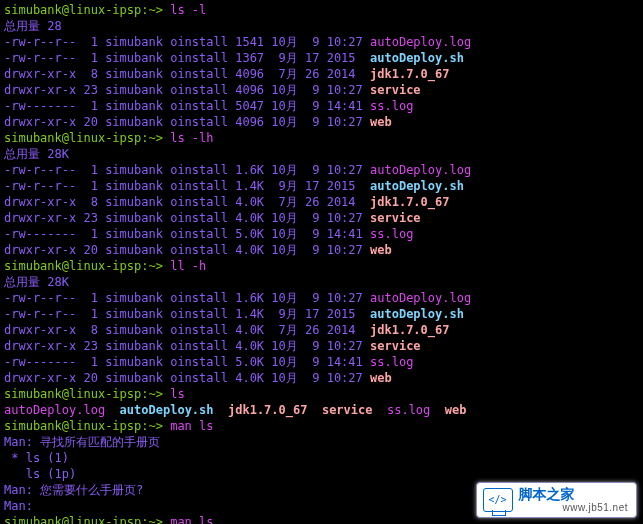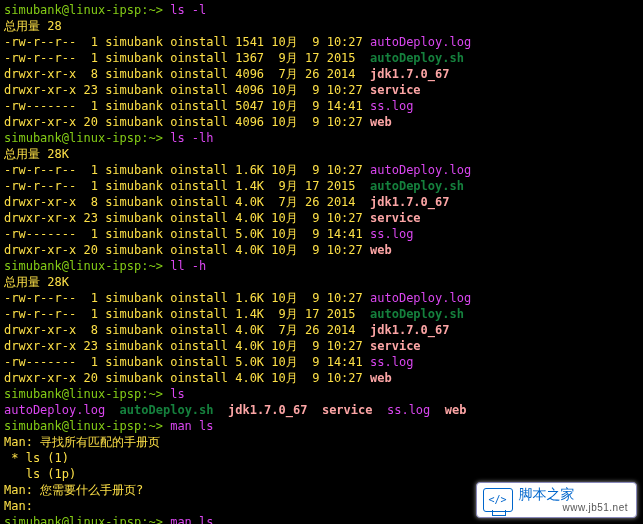--- a/index.html
+++ b/index.html
@@ -14,24 +14,24 @@
     height: 524px;
     overflow: hidden;
     position: relative;
   }
   .term {
     padding: 2px 4px;
     white-space: pre;
   }
   .line { white-space: pre; }
   .prompt { color: #84cc16; }
-  .green { color: #15803d; font-weight: bold; }
+  .green { color: #7dd3fc; font-weight: bold; }
   .cyan  { color: #fca5a5; font-weight: bold; }
   .white { color: #d946ef; }
-  .dim   { color: #fde047; }
+  .dim   { color: #8b5cf6; }
   .watermark {
     position: absolute;
     right: 6px;
     bottom: 6px;
     background: #fff;
     color: #0066cc;
     border: 1px solid #88b;
     border-radius: 4px;
     padding: 4px 8px 4px 6px;
     font-family: "Microsoft YaHei", sans-serif;
@@ -49,21 +49,21 @@
     display:flex; align-items:center; justify-content:center;
     font-size:10px; color:#0066cc; font-family:monospace;
   }
   .watermark .stand {
     position:absolute; bottom:-5px; left:8px; width:12px; height:5px;
     border-bottom:1.5px solid #0066cc;
     border-left:1.5px solid #0066cc;
     border-right:1.5px solid #0066cc;
   }
   .watermark .txt { display:flex; flex-direction:column; line-height:1.1; }
-  .watermark .cn { color:#0066cc; font-weight:normal; font-size:14px; }
+  .watermark .cn { color:#0066cc; font-weight:bold; font-size:14px; }
   .watermark .url { color:#555; font-size:10px; letter-spacing:0.5px;margin-left:44px;}
 </style>
 </head>
 <body>
 
 <div class="term" id="term"><div class="line"><span class="prompt">simubank@linux-ipsp:~&gt; </span><span class="white">ls -l</span></div><div class="line"><span class="dim">总用量 28</span></div><div class="line"><span class="dim">-rw-r--r--  1 simubank oinstall 1541 10月  9 10:27 </span><span class="white">autoDeploy.log</span></div><div class="line"><span class="dim">-rw-r--r--  1 simubank oinstall 1367  9月 17 2015  </span><span class="green">autoDeploy.sh</span></div><div class="line"><span class="dim">drwxr-xr-x  8 simubank oinstall 4096  7月 26 2014  </span><span class="cyan">jdk1.7.0_67</span></div><div class="line"><span class="dim">drwxr-xr-x 23 simubank oinstall 4096 10月  9 10:27 </span><span class="cyan">service</span></div><div class="line"><span class="dim">-rw-------  1 simubank oinstall 5047 10月  9 14:41 </span><span class="white">ss.log</span></div><div class="line"><span class="dim">drwxr-xr-x 20 simubank oinstall 4096 10月  9 10:27 </span><span class="cyan">web</span></div><div class="line"><span class="prompt">simubank@linux-ipsp:~&gt; </span><span class="white">ls -lh</span></div><div class="line"><span class="dim">总用量 28K</span></div><div class="line"><span class="dim">-rw-r--r--  1 simubank oinstall 1.6K 10月  9 10:27 </span><span class="white">autoDeploy.log</span></div><div class="line"><span class="dim">-rw-r--r--  1 simubank oinstall 1.4K  9月 17 2015  </span><span class="green">autoDeploy.sh</span></div><div class="line"><span class="dim">drwxr-xr-x  8 simubank oinstall 4.0K  7月 26 2014  </span><span class="cyan">jdk1.7.0_67</span></div><div class="line"><span class="dim">drwxr-xr-x 23 simubank oinstall 4.0K 10月  9 10:27 </span><span class="cyan">service</span></div><div class="line"><span class="dim">-rw-------  1 simubank oinstall 5.0K 10月  9 14:41 </span><span class="white">ss.log</span></div><div class="line"><span class="dim">drwxr-xr-x 20 simubank oinstall 4.0K 10月  9 10:27 </span><span class="cyan">web</span></div><div class="line"><span class="prompt">simubank@linux-ipsp:~&gt; </span><span class="white">ll -h</span></div><div class="line"><span class="dim">总用量 28K</span></div><div class="line"><span class="dim">-rw-r--r--  1 simubank oinstall 1.6K 10月  9 10:27 </span><span class="white">autoDeploy.log</span></div><div class="line"><span class="dim">-rw-r--r--  1 simubank oinstall 1.4K  9月 17 2015  </span><span class="green">autoDeploy.sh</span></div><div class="line"><span class="dim">drwxr-xr-x  8 simubank oinstall 4.0K  7月 26 2014  </span><span class="cyan">jdk1.7.0_67</span></div><div class="line"><span class="dim">drwxr-xr-x 23 simubank oinstall 4.0K 10月  9 10:27 </span><span class="cyan">service</span></div><div class="line"><span class="dim">-rw-------  1 simubank oinstall 5.0K 10月  9 14:41 </span><span class="white">ss.log</span></div><div class="line"><span class="dim">drwxr-xr-x 20 simubank oinstall 4.0K 10月  9 10:27 </span><span class="cyan">web</span></div><div class="line"><span class="prompt">simubank@linux-ipsp:~&gt; </span><span class="white">ls</span></div><div class="line"><span class="white">autoDeploy.log</span>  <span class="green">autoDeploy.sh</span>  <span class="cyan">jdk1.7.0_67</span>  <span class="cyan">service</span>  <span class="white">ss.log</span>  <span class="cyan">web</span>  </div><div class="line"><span class="prompt">simubank@linux-ipsp:~&gt; </span><span class="white">man ls</span></div><div class="line"><span class="dim">Man: 寻找所有匹配的手册页</span></div><div class="line"><span class="dim"> * ls (1)</span></div><div class="line"><span class="dim">   ls (1p)</span></div><div class="line"><span class="dim">Man: 您需要什么手册页?</span></div><div class="line"><span class="dim">Man:</span></div><div class="line"><span class="prompt">simubank@linux-ipsp:~&gt; </span><span class="white">man ls</span></div></div>
 
 <div class="watermark">
   <div class="icon-box">
     <span>&lt;/&gt;</span>

